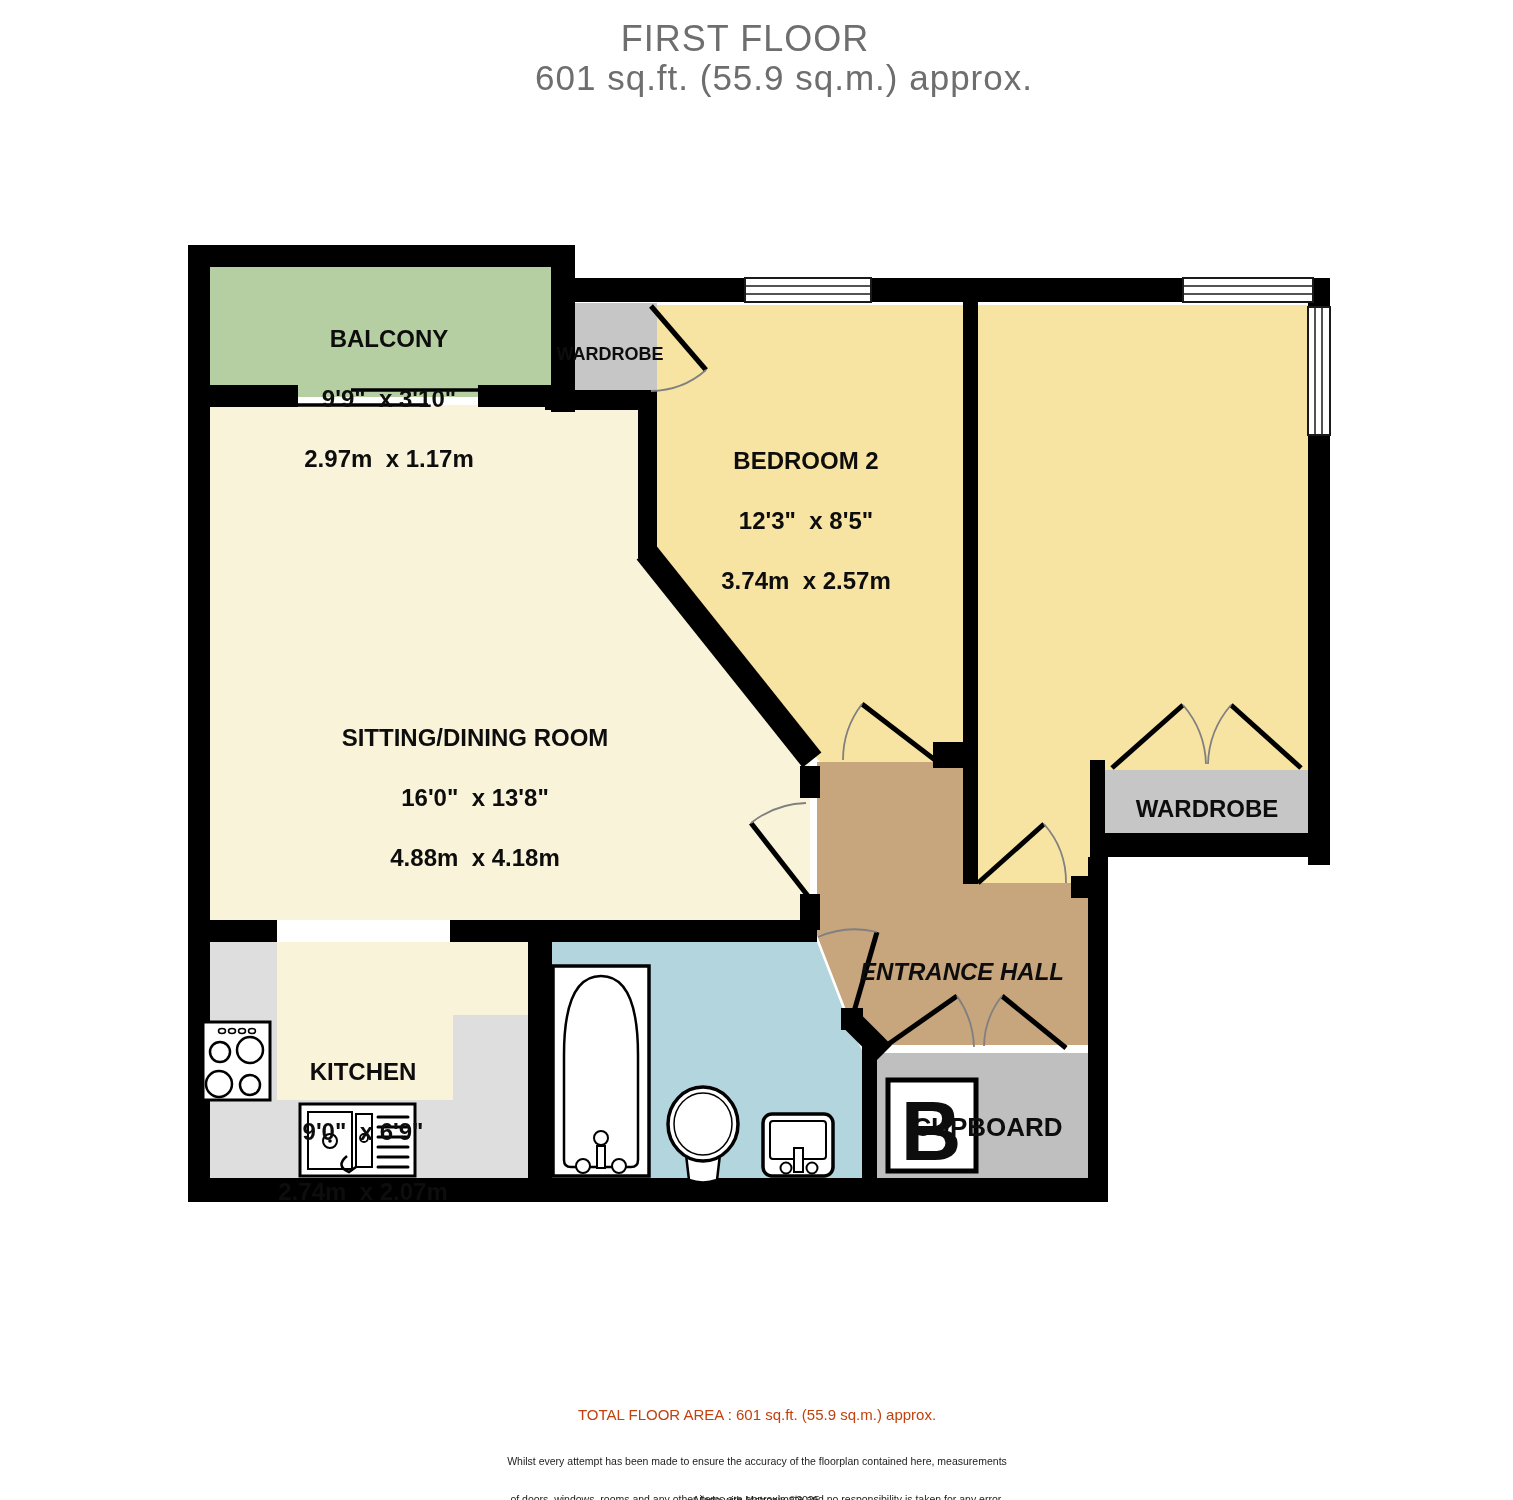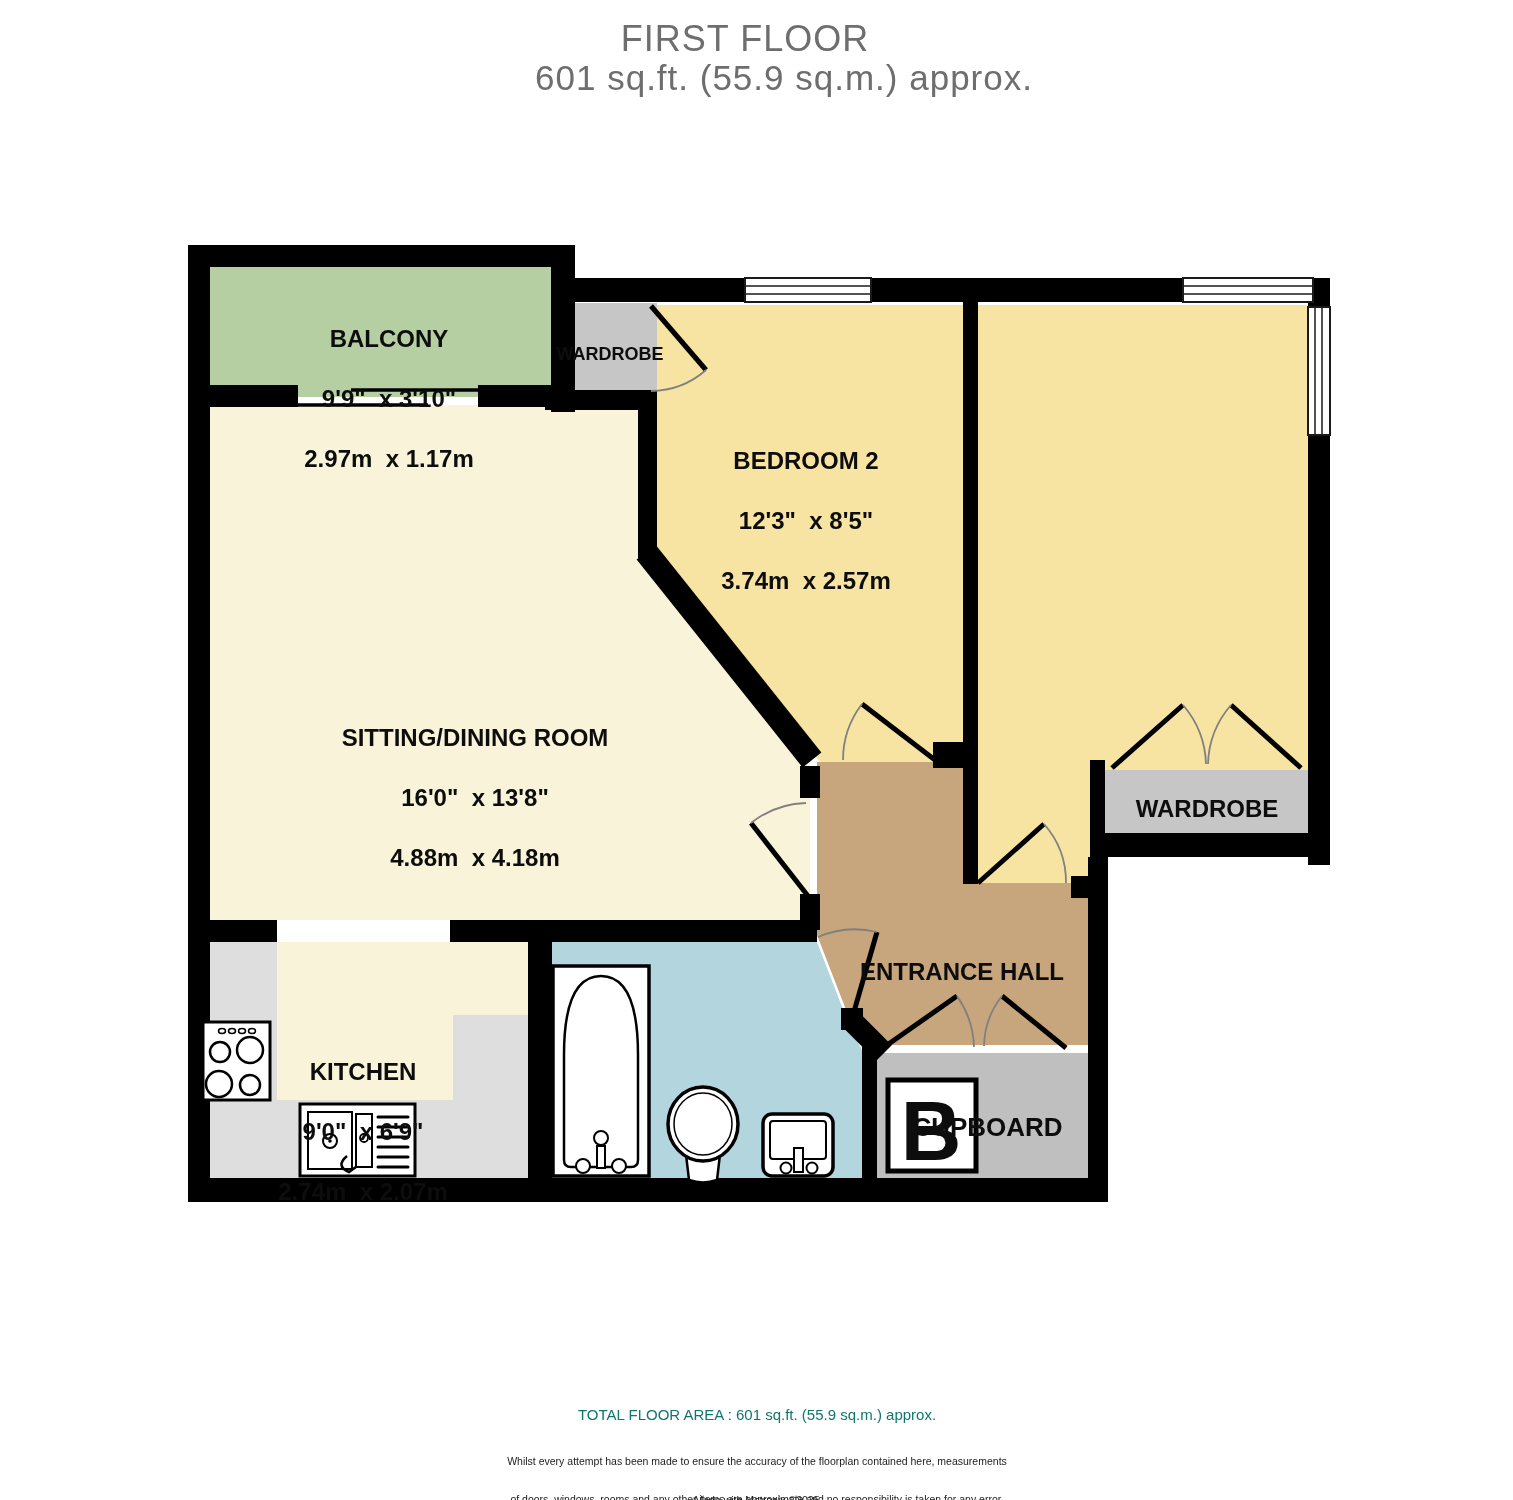--- a/index.html
+++ b/index.html
@@ -10,22 +10,22 @@
   svg{position:absolute;left:0;top:0;}
   .title-line{position:absolute;transform:translateX(-50%);color:#6e6e6e;
     font-size:36px;letter-spacing:1px;white-space:pre;}
   .title-line2{font-size:35px;text-align:right;}
   .label{position:absolute;transform:translateX(-50%);text-align:center;
     color:#0d0d0d;font-weight:bold;white-space:pre;}
   .room-label div{font-size:24px;line-height:24px;}
   .small-label{font-size:18px;}
   .mid-label{font-size:24px;}
   .big-label{font-size:26px;padding-left:11px;}
-  .hall-label{font-size:24px;}
-  .footer-total{position:absolute;transform:translateX(-50%);color:#0f766e;
+  .hall-label{font-size:24px;font-style:italic;}
+  .footer-total{position:absolute;transform:translateX(-50%);color:#c2410c;
     font-size:15px;white-space:pre;}
   .footer-disclaimer{position:absolute;transform:translateX(-50%);color:#1c1c1c;
     font-size:10.5px;line-height:12.6px;text-align:center;white-space:pre;}
   .footer-credit{position:absolute;transform:translateX(-50%);color:#1c1c1c;
     font-size:10.5px;white-space:pre;}
 </style>
 </head>
 <body>
 
 <div class="canvas">

